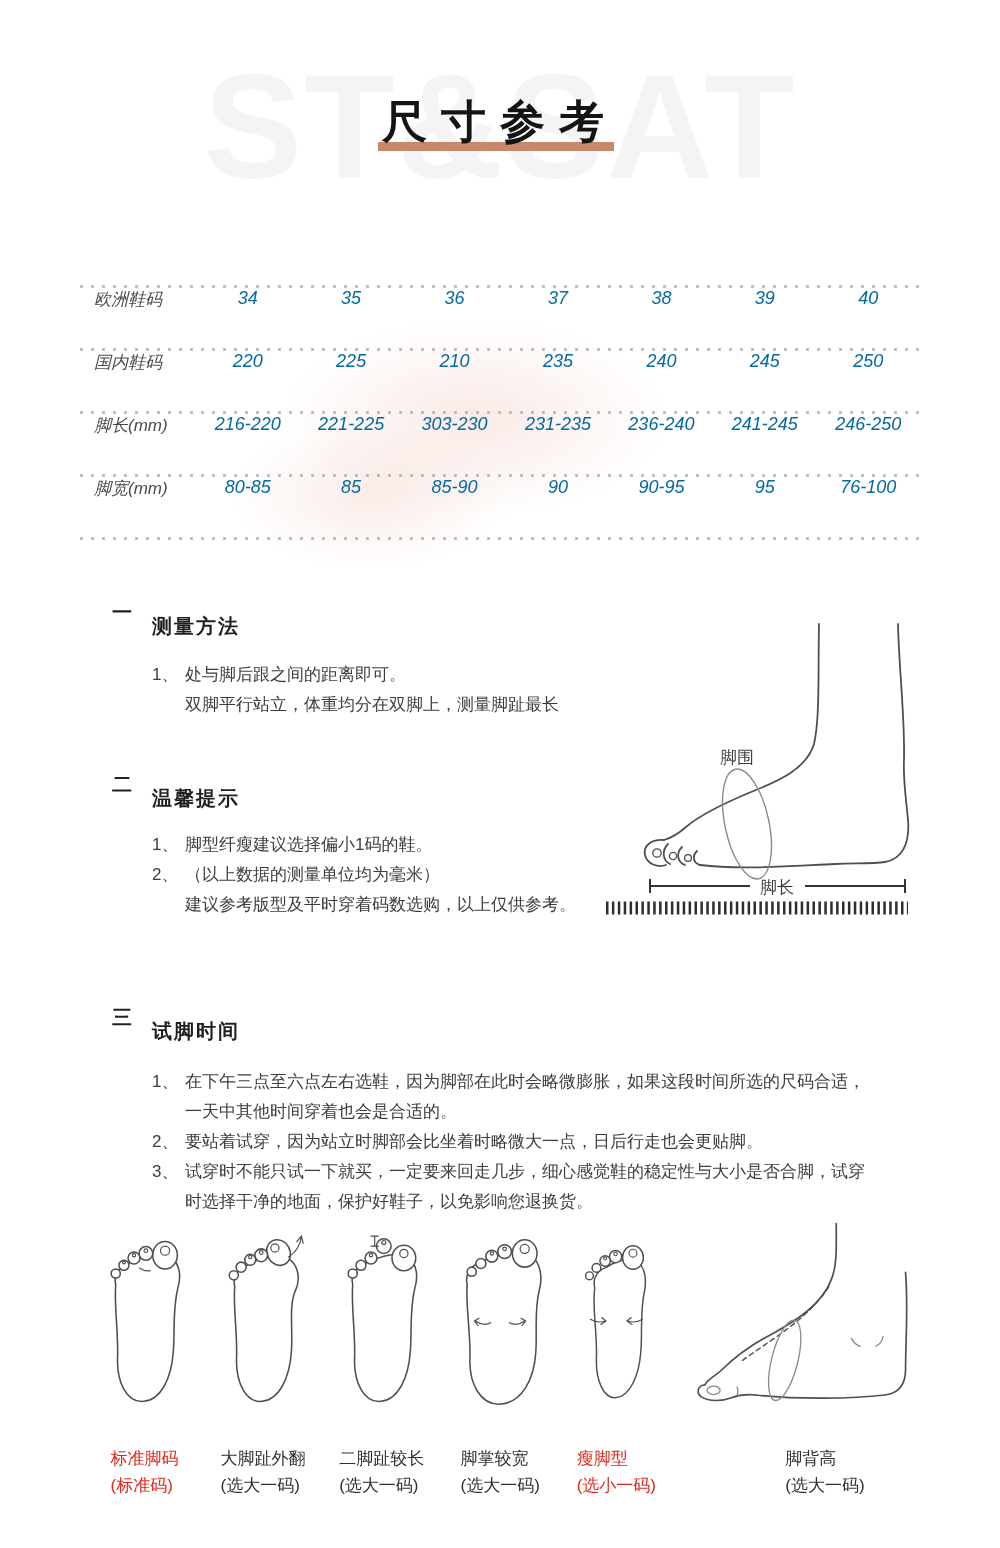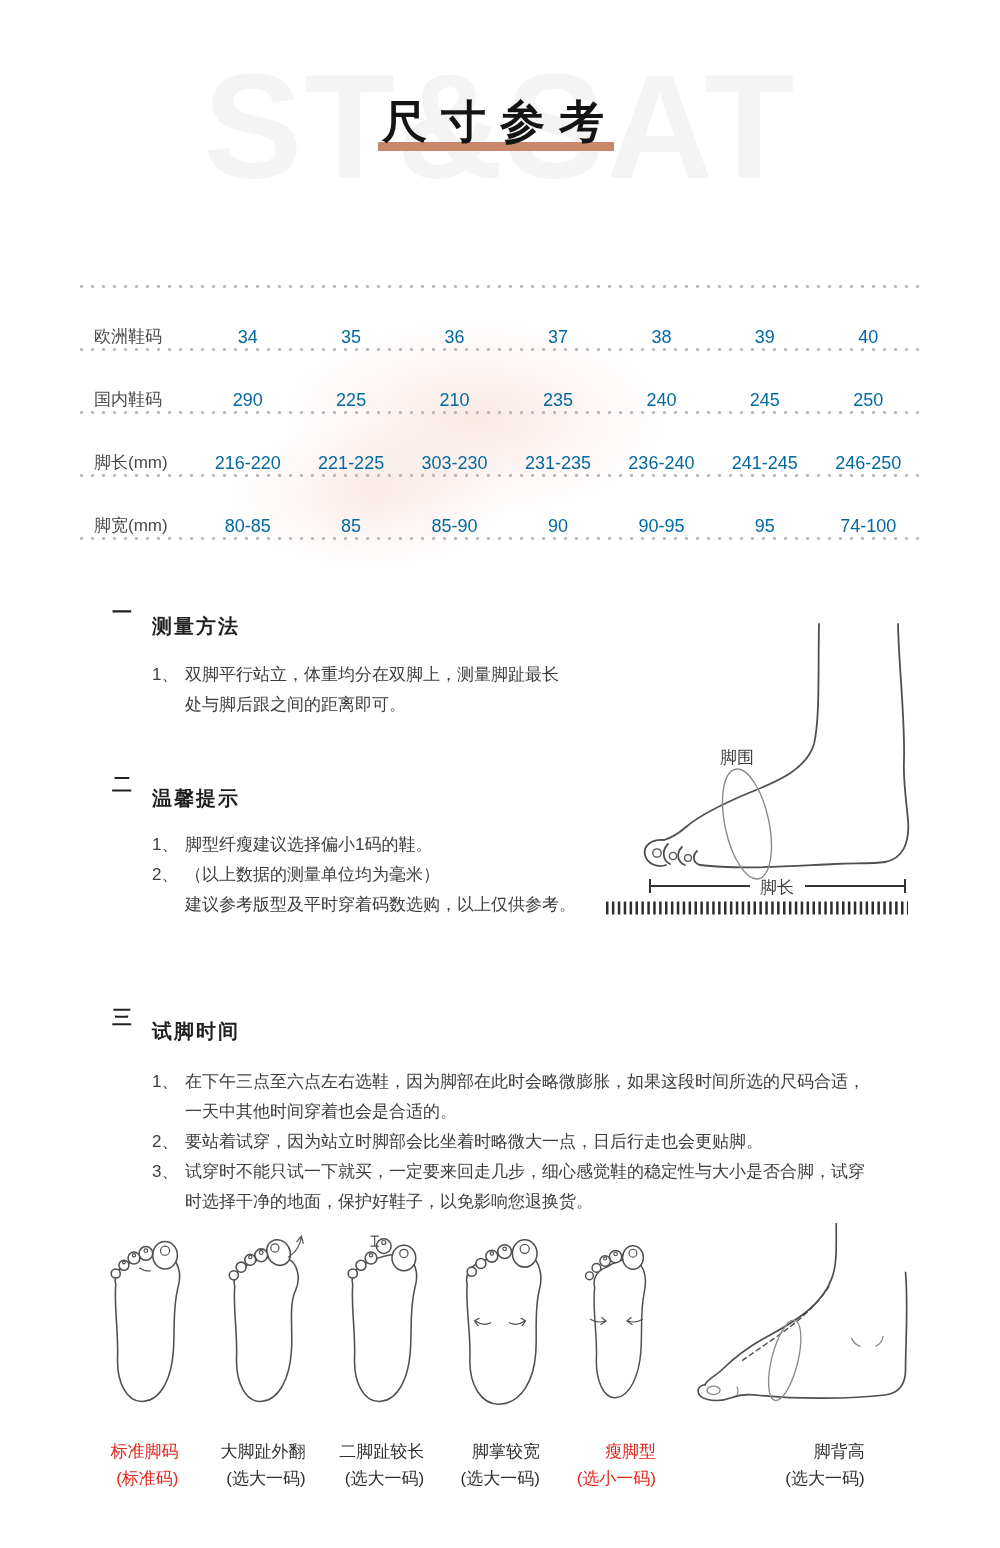--- a/index.html
+++ b/index.html
@@ -18,21 +18,21 @@
   .subtitle-dot{font-size:14px;vertical-align:middle;padding:0 26px;color:#d8ab9d;}
 
   
   .blob-a{position:absolute;top:318px;left:280px;width:390px;height:200px;
           background:radial-gradient(ellipse at center,rgba(243,212,204,.5),rgba(243,212,204,0) 70%);}
   .blob-b{position:absolute;top:420px;left:230px;width:280px;height:150px;
           background:radial-gradient(ellipse at center,rgba(243,212,204,.45),rgba(243,212,204,0) 70%);}
   .size-table{position:absolute;top:285px;left:80px;width:840px;}
   .dotline{height:3px;background-image:radial-gradient(circle at 1.5px 1.5px,#b8b8b8 1.3px,transparent 1.7px);
            background-size:11px 3px;background-repeat:repeat-x;}
-  .trow{display:flex;align-items:flex-end;height:60px;}
+  .trow{display:flex;align-items:flex-start;height:60px;font-style:italic;}
   .tlabel{width:102px;padding-left:14px;font-size:17px;font-weight:500;color:#4a4a4a;flex:none;}
   .tcell{flex:1;text-align:center;font-size:18px;color:#0369a1;}
 
   
   .section{position:absolute;left:112px;}
   #sec1{top:585px;} #sec2{top:757px;} #sec3{top:990px;}
   .sec-head{display:flex;align-items:center;gap:20px;color:#1f1f1f;}
   .sec-marker{font-size:20px;font-weight:700;}
   .sec-title{font-size:20px;font-weight:700;letter-spacing:2px;margin-top:28px;}
   .sec-items{margin-left:40px;font-size:17px;line-height:30px;color:#3d3d3d;}
@@ -49,21 +49,21 @@
   .sfd{fill:none;stroke:#4f4f4f;stroke-width:1.5;stroke-dasharray:5 4;stroke-linecap:round;}
   .sfn{fill:none;stroke:#8a8a8a;stroke-width:1.4;}
   .ml{fill:none;stroke:#333;stroke-width:2;}
 
   .foot-diagram{position:absolute;left:600px;top:612px;width:385px;height:310px;}
 
   
   .feet-row{position:absolute;top:1212px;left:92px;width:878px;display:flex;justify-content:space-between;}
   .foot-col{display:flex;flex-direction:column;align-items:center;}
   .foot-fig{height:198px;display:flex;align-items:flex-end;justify-content:center;}
-  .foot-label{margin-top:28px;text-align:right;font-size:17px;line-height:27px;color:#303030;}
+  .foot-label{margin-top:35px;text-align:left;font-size:17px;line-height:27px;color:#303030;}
   .foot-label.red{color:#e0271c;}
 </style>
 </head>
 <body>
 
 <div class="page">
 
   <div class="header">
     <div class="watermark">ST&amp;SAT</div>
     <div class="title-wrap">
@@ -83,21 +83,21 @@
       <div class="tcell">35</div>
       <div class="tcell">36</div>
       <div class="tcell">37</div>
       <div class="tcell">38</div>
       <div class="tcell">39</div>
       <div class="tcell">40</div>
     </div>
     <div class="dotline"></div>
     <div class="trow">
       <div class="tlabel">国内鞋码</div>
-      <div class="tcell">290</div>
+      <div class="tcell">220</div>
       <div class="tcell">225</div>
       <div class="tcell">210</div>
       <div class="tcell">235</div>
       <div class="tcell">240</div>
       <div class="tcell">245</div>
       <div class="tcell">250</div>
     </div>
     <div class="dotline"></div>
     <div class="trow">
       <div class="tlabel">脚长(mm)</div>
@@ -111,36 +111,36 @@
     </div>
     <div class="dotline"></div>
     <div class="trow">
       <div class="tlabel">脚宽(mm)</div>
       <div class="tcell">80-85</div>
       <div class="tcell">85</div>
       <div class="tcell">85-90</div>
       <div class="tcell">90</div>
       <div class="tcell">90-95</div>
       <div class="tcell">95</div>
-      <div class="tcell">74-100</div>
+      <div class="tcell">76-100</div>
     </div>
     <div class="dotline"></div>
   </div>
 
   <div class="section" id="sec1">
     <div class="sec-head">
       <span class="sec-marker">一</span>
       <span class="sec-title">测量方法</span>
     </div>
     <div class="sec-items">
       <div class="item">
         <span class="item-num">1、</span>
         <div class="item-lines">
+          <div>处与脚后跟之间的距离即可。</div>
           <div>双脚平行站立，体重均分在双脚上，测量脚趾最长</div>
-          <div>处与脚后跟之间的距离即可。</div>
         </div>
       </div>
     </div>
   </div>
 
   <div class="section" id="sec2">
     <div class="sec-head">
       <span class="sec-marker">二</span>
       <span class="sec-title">温馨提示</span>
     </div>

